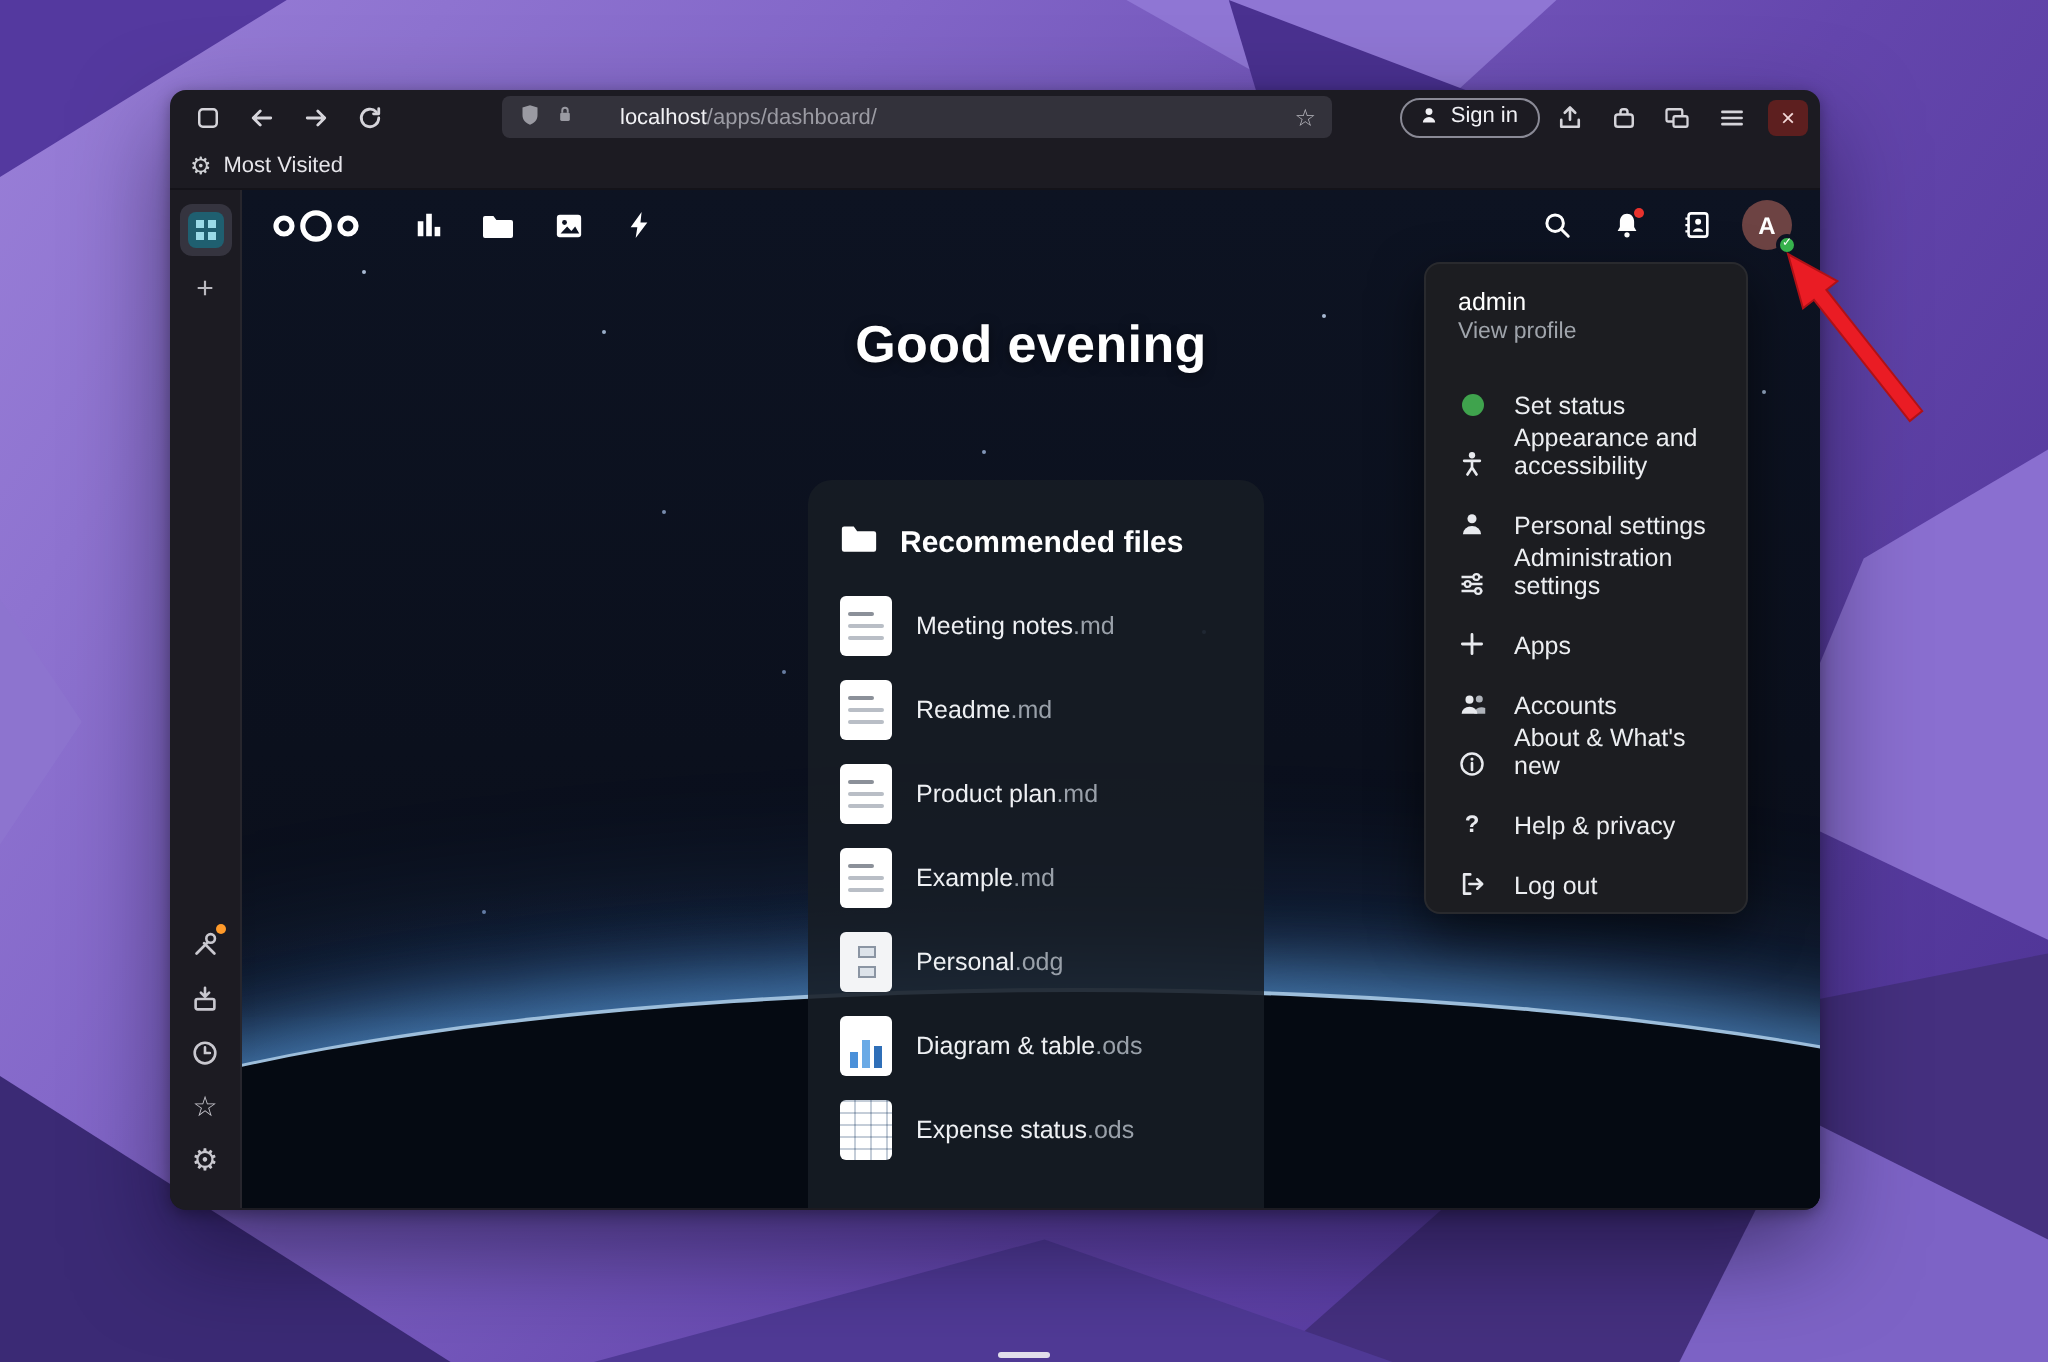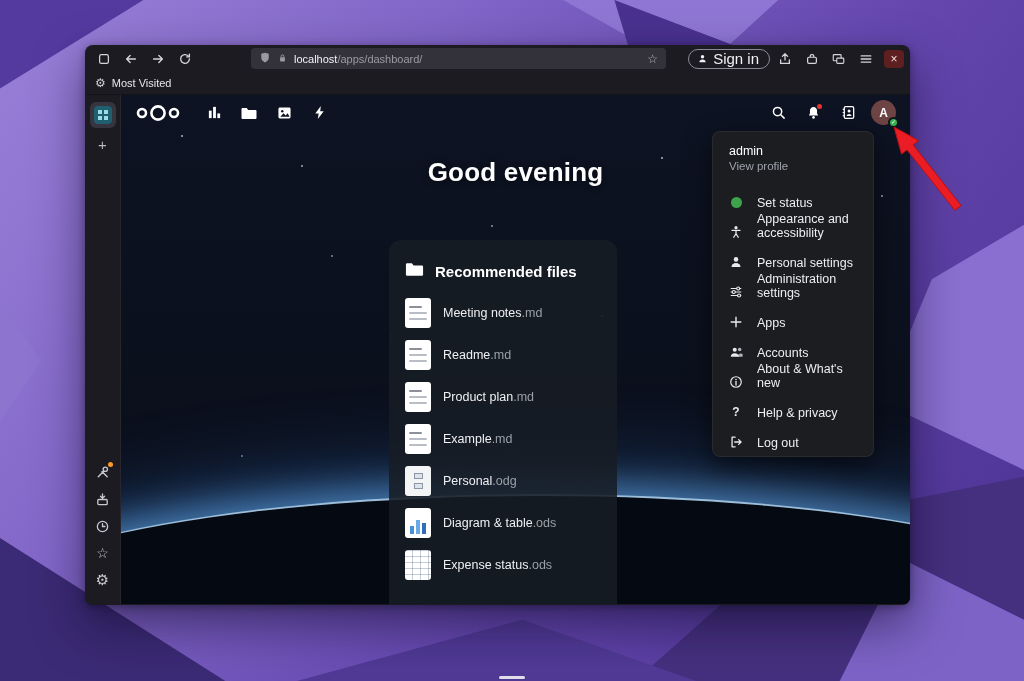--- a/index.html
+++ b/index.html
@@ -24,24 +24,24 @@
   .browser { position:absolute; left:85px; top:45px; width:825px; height:560px;
     background:#1c1b22; border-radius:8px; overflow:hidden;
     box-shadow:0 20px 48px rgba(10,5,30,.5), 0 2px 8px rgba(0,0,0,.35); }
 
   .toolbar { height:27px; display:flex; align-items:center; padding:0 6px; gap:2px; color:#d5d4da; }
   .tb-btn { width:25px; height:22px; display:flex; align-items:center; justify-content:center; border-radius:4px; flex:none; }
   .tb-btn svg { display:block; }
   .urlbar { margin-left:52px; width:415px; height:21px; background:#33323b; border-radius:4px;
     display:flex; align-items:center; padding:0 8px; gap:6px; font-size:11px; }
   .url-text { flex:1; white-space:nowrap; overflow:hidden; }
-  .url-host { color:#f1f1f4; }
+  .url-host { color:#f1f1f4;margin-left:16px; }
   .url-path { color:#9b9ba3; }
-  .signin { margin-left:auto; display:flex; align-items:center; gap:5px; border:1px solid #8a8a96;
-    border-radius:12px; padding:2px 10px 2px 8px; font-size:15px; color:#f0f0f4; height:20px; flex:none; }
+  .signin { margin-left:auto; display:flex; align-items:flex-start; gap:5px; border:1px solid #8a8a96;
+    border-radius:12px; padding:2px 10px 2px 8px; font-size:11px; color:#f0f0f4; height:20px; flex:none; }
   .close-btn { width:20px; height:18px; background:#5d1f1f; border-radius:4px; color:#f3d9d9;
     display:flex; align-items:center; justify-content:center; font-size:12px; line-height:1; margin-left:4px; flex:none; }
 
   .bookmarkbar { height:23px; display:flex; align-items:center; gap:6px; padding:0 10px;
     font-size:11px; color:#e6e5ea; border-bottom:1px solid #141319; }
   .bm-gear { font-size:12px; color:#cfd0d4; }
 
   .browser-body { display:flex; height:509px; }
 
   
@@ -85,21 +85,21 @@
   .bell-dot { position:absolute; top:3px; right:3px; width:5px; height:5px; border-radius:50%; background:#e9322d; }
   .avatar { width:25px; height:25px; border-radius:50%; background:#6d4343; color:#fff; font-size:12px; font-weight:bold;
     display:flex; align-items:center; justify-content:center; position:relative; }
   .status-badge { position:absolute; right:-3px; bottom:-3px; width:11px; height:11px; border-radius:50%;
     background:#37b24d; border:2px solid #0d1322; color:#fff; font-size:6px; line-height:7px; text-align:center; }
 
   .greeting { position:absolute; top:62px; left:0; width:100%; text-align:center; color:#fff;
     font-size:26px; font-weight:600; letter-spacing:.2px; text-shadow:0 1px 6px rgba(0,0,0,.55); z-index:2; }
 
   
-  .panel { position:absolute; left:268px; top:145px; width:228px; bottom:0; z-index:2;
+  .panel { position:absolute; left:283px; top:145px; width:228px; bottom:0; z-index:2;
     background:rgba(23,28,36,.88); border-radius:12px 12px 0 0; padding:16px 16px 0; }
   .panel-head { display:flex; align-items:center; gap:11px; height:30px; margin-bottom:6px; }
   .panel-title { color:#fff; font-size:15px; font-weight:bold; }
   .file-row { display:flex; align-items:center; gap:12px; height:42px; }
   .thumb { width:26px; height:30px; background:#fff; border-radius:3px; flex:none; position:relative;
     display:flex; flex-direction:column; justify-content:center; overflow:hidden; }
   .thumb i { display:block; height:2px; background:#b9bec6; margin:2px 4px; border-radius:1px; }
   .thumb i:first-child { background:#8b9099; margin-right:9px; }
   .t-draw { background:#f3f4f6; }
   .t-draw u { display:block; width:9px; height:6px; border:1px solid #8b95a3; margin:2px auto; background:#dde3ea; }

